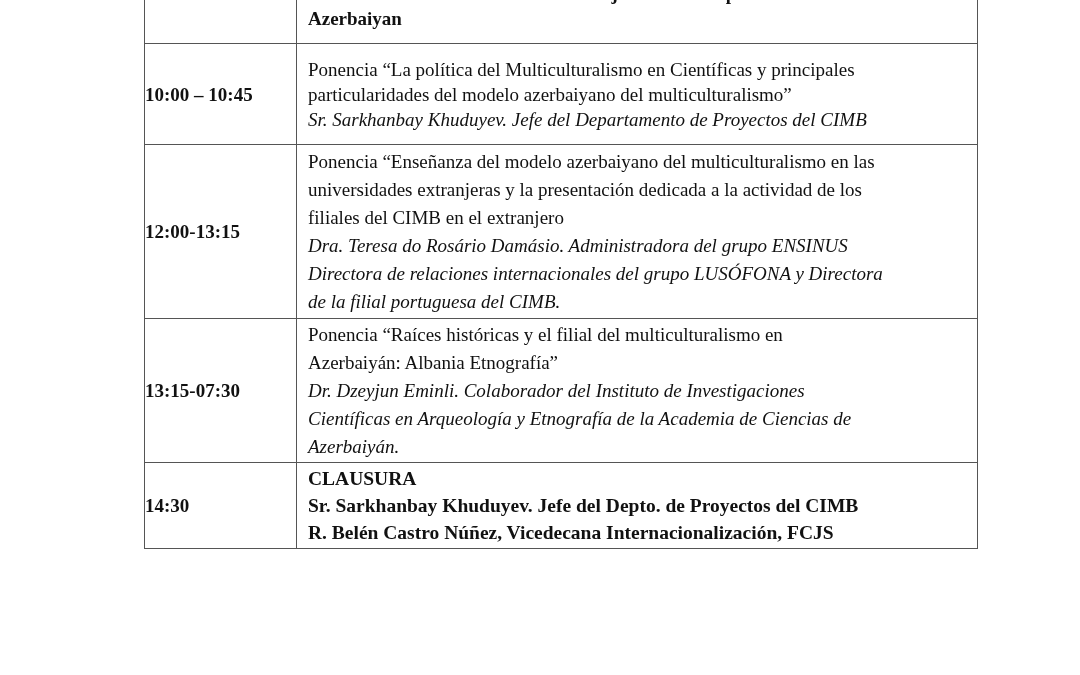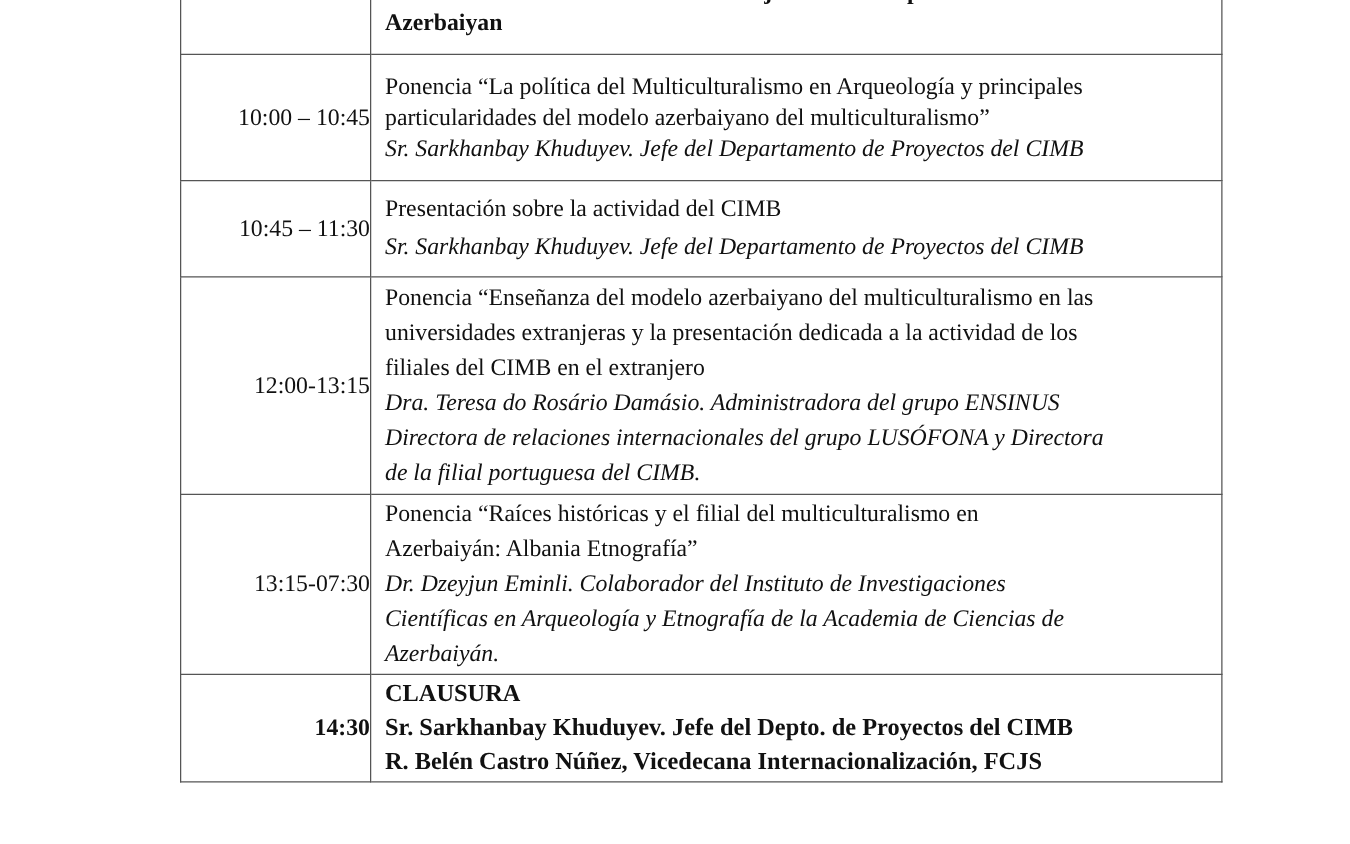--- a/index.html
+++ b/index.html
@@ -32,21 +32,22 @@
     }
     table.agenda td {
       border: 1.5px solid #555555;
       padding: 0;
       vertical-align: middle;
       font-size: 19px;
       line-height: 25px;
     }
     td.time {
       width: 151px;
-      text-align: right;
+      text-align: left;
+      font-weight: bold;
     }
     td.content {
       padding-left: 11px !important;
       padding-right: 6px !important;
       text-align: left;
     }
     .bold { font-weight: bold; }
     .italic { font-style: italic; }
     .center { }
     .line { display: block; white-space: nowrap; }
@@ -77,33 +78,26 @@
         <td class="time"></td>
         <td class="content">
           <span class="line bold">Excmo. Sr. Anar Maharramov. Embajador de la República de</span>
           <span class="line bold">Azerbaiyan</span>
         </td>
       </tr>
 
       <tr class="r1">
         <td class="time">10:00 – 10:45</td>
         <td class="content">
-          <span class="line">Ponencia “La política del Multiculturalismo en Arqueología  y  principales</span>
+          <span class="line">Ponencia “La política del Multiculturalismo en Científicas  y  principales</span>
           <span class="line">particularidades del modelo azerbaiyano del multiculturalismo”</span>
           <span class="line italic">Sr. Sarkhanbay Khuduyev. Jefe del Departamento de Proyectos del CIMB</span>
         </td>
       </tr>
 
-      <tr class="r2">
-        <td class="time">10:45 – 11:30</td>
-        <td class="content">
-          <span class="line">Presentación sobre la actividad del CIMB</span>
-          <span class="line italic">Sr. Sarkhanbay Khuduyev. Jefe del Departamento de Proyectos del CIMB</span>
-        </td>
-      </tr>
 
 
       <tr class="r4">
         <td class="time">12:00-13:15</td>
         <td class="content">
           <span class="line">Ponencia “Enseñanza del modelo azerbaiyano del multiculturalismo en las</span>
           <span class="line">universidades extranjeras y la presentación dedicada a la actividad de los</span>
           <span class="line">filiales del CIMB en el extranjero</span>
           <span class="line italic">Dra. Teresa do Rosário Damásio. Administradora del grupo ENSINUS</span>
           <span class="line italic">Directora de relaciones internacionales del grupo LUSÓFONA y Directora</span>

